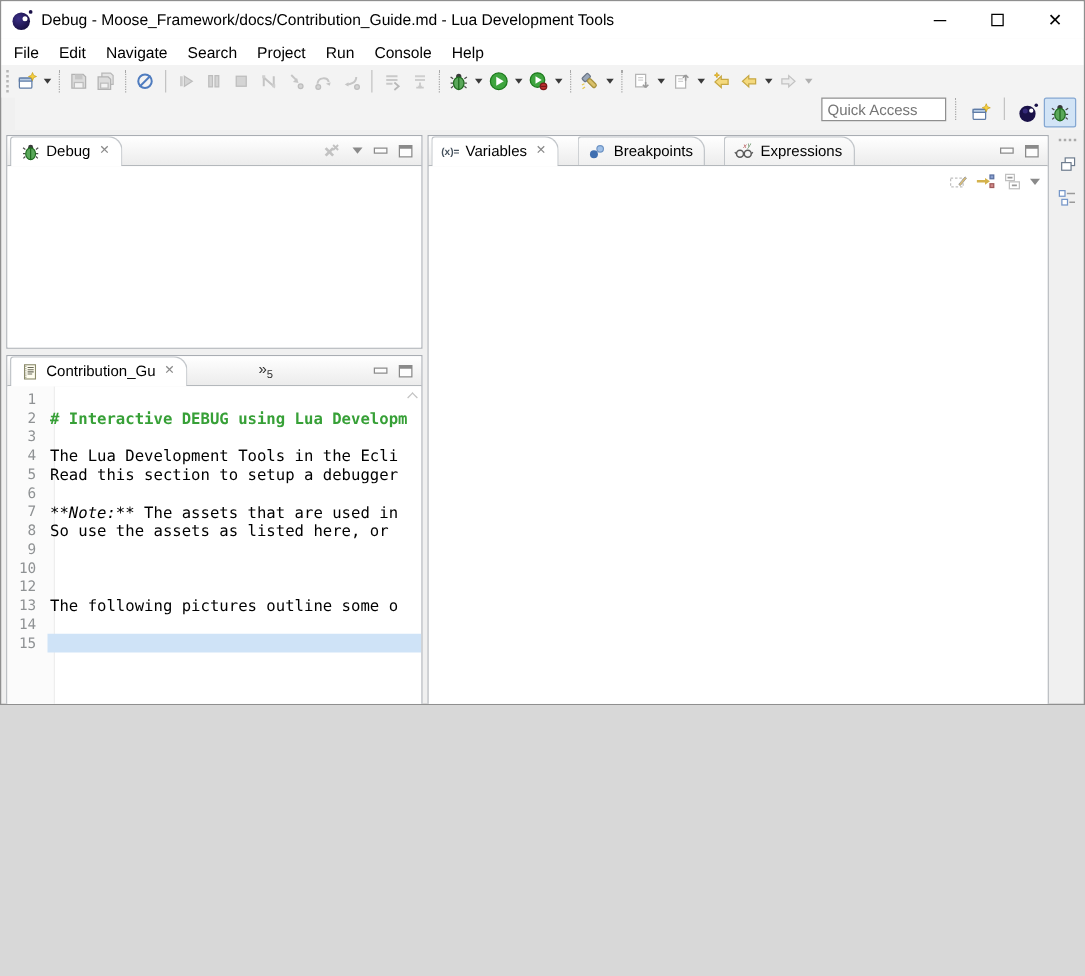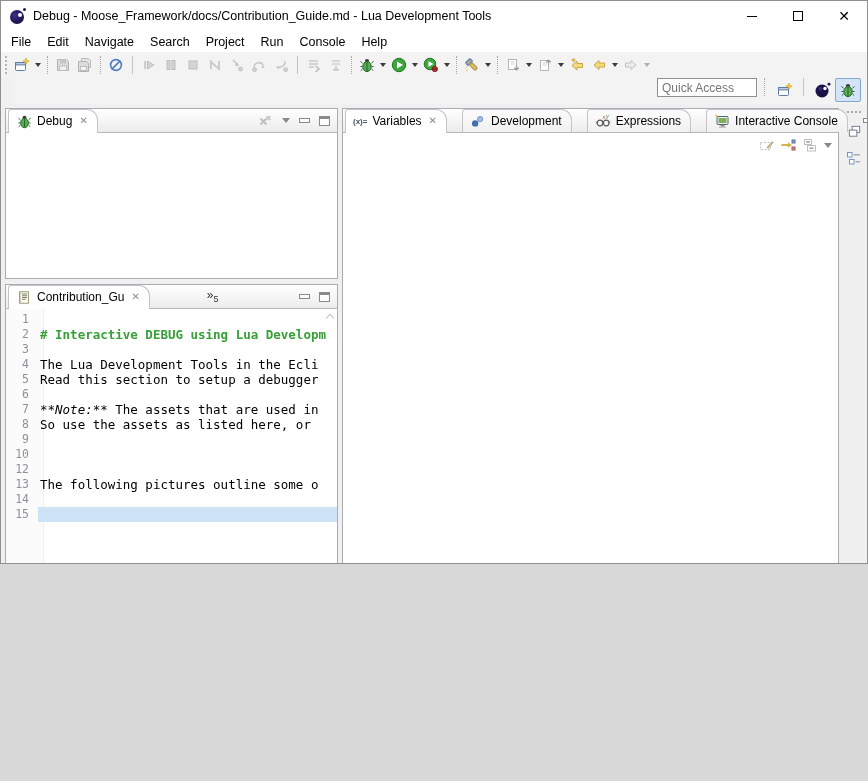--- a/index.html
+++ b/index.html
@@ -410,46 +410,34 @@
         <span>Variables</span>
         <span class="tclose">✕</span>
       </div>
       <div class="tab">
         <span class="ticon">
           <svg width="15" height="15" viewBox="0 0 16 16">
             <circle cx="5.5" cy="10" r="3.4" fill="#3f6fb0"></circle>
             <circle cx="10.8" cy="5.4" r="2.8" fill="#9fc0e8" stroke="#6f94c4"></circle>
           </svg>
         </span>
-        <span>Development</span>
+        <span>Breakpoints</span>
       </div>
       <div class="tab">
         <span class="ticon">
           <svg width="16" height="16" viewBox="0 0 16 16">
             <text x="7.5" y="5.5" font-size="5.5" fill="#b05050" font-style="italic">x</text>
             <text x="11" y="4.5" font-size="5.5" fill="#508050" font-style="italic">y</text>
             <circle cx="5" cy="10" r="2.8" fill="none" stroke="#5a5a5a" stroke-width="1.2"></circle>
             <circle cx="11.2" cy="10" r="2.8" fill="none" stroke="#5a5a5a" stroke-width="1.2"></circle>
             <path d="M7.8 10 q0.3-1.4 0.6 0" stroke="#5a5a5a" fill="none"></path>
             <path d="M2.2 10 l-1.4-1.2 M14 10 l1.4-1.2" stroke="#5a5a5a"></path>
           </svg>
         </span>
         <span>Expressions</span>
-      </div>
-      <div class="tab">
-        <span class="ticon">
-          <svg width="16" height="16" viewBox="0 0 16 16">
-            <polygon points="1.8,1.5 3.6,2.6 2.4,4 1.2,3" fill="#e8c030"></polygon>
-            <rect x="3" y="3.5" width="11" height="8" rx="1" fill="#eef4ea" stroke="#55617a"></rect>
-            <rect x="4.5" y="5" width="8" height="5" fill="#7fae58"></rect>
-            <rect x="6.5" y="12" width="4" height="1.6" fill="#8a8a8a"></rect>
-            <rect x="5" y="13.6" width="7" height="1" fill="#a8a8a8"></rect>
-          </svg>
-        </span>
-        <span>Interactive Console</span>
       </div>
       <div class="panel-btns">
         <span class="e-min"></span>
         <span class="e-max"></span>
       </div>
     </div>
     <div class="empty-content"></div>
     <div class="view-toolbar">
       <span class="ticon">
         <svg width="16" height="16" viewBox="0 0 16 16">

